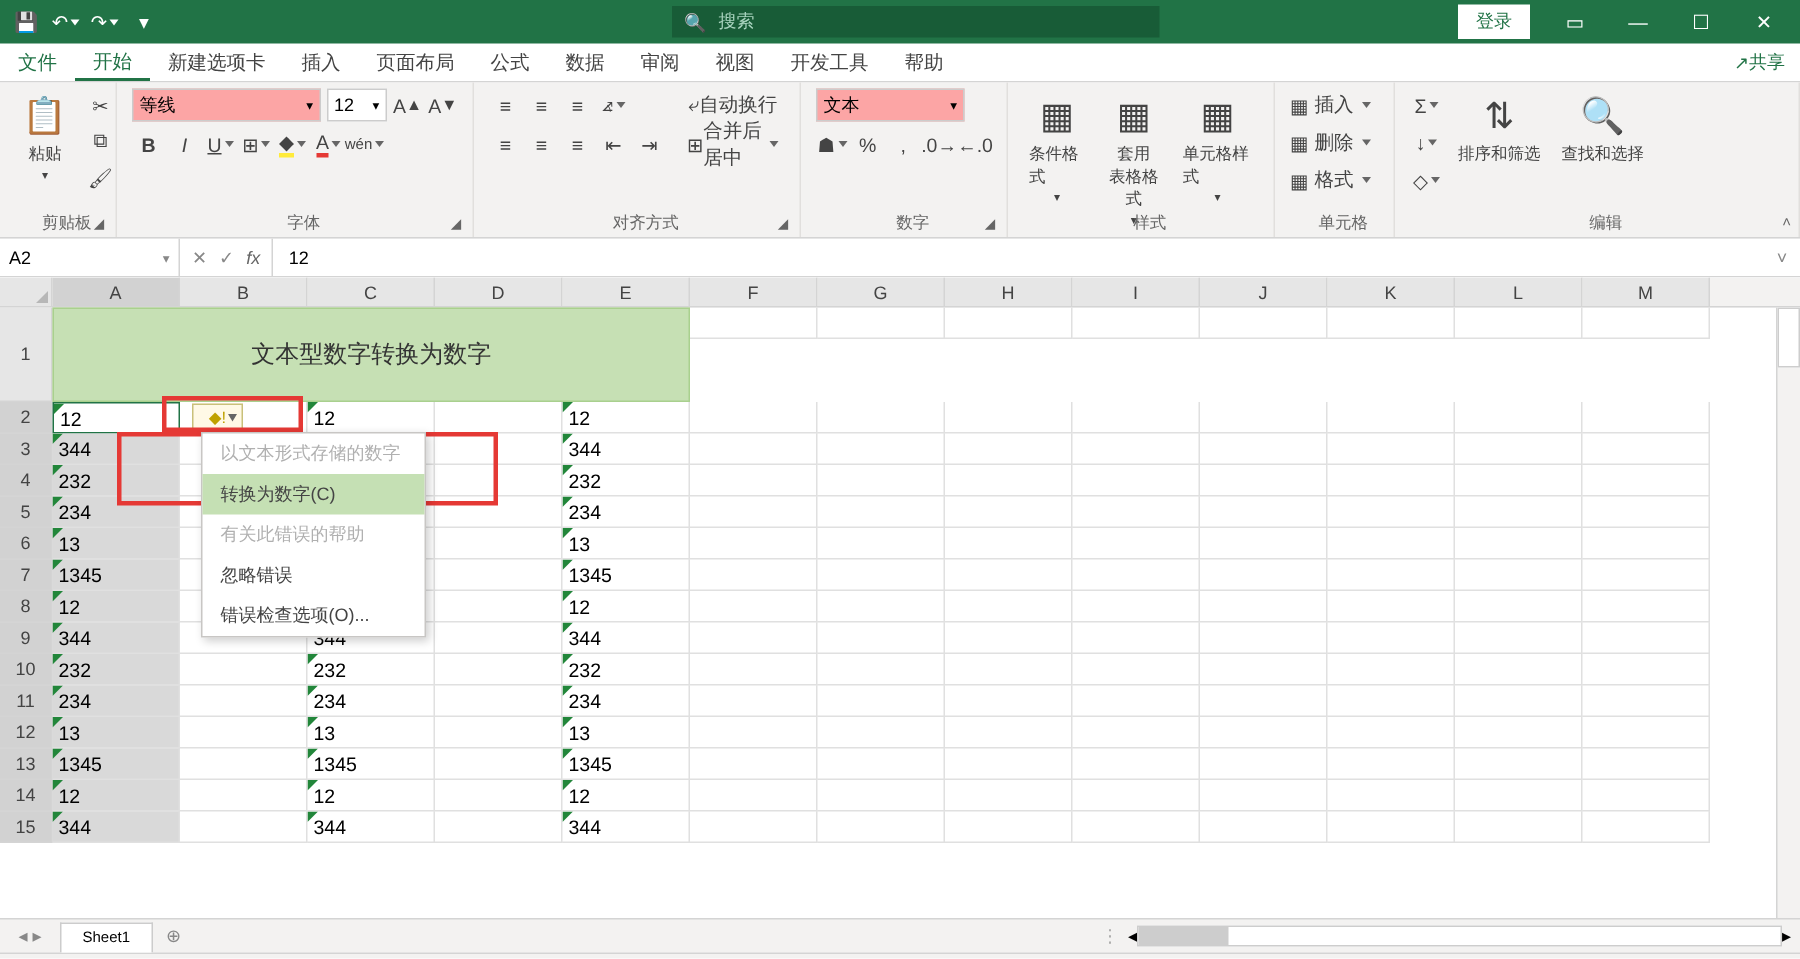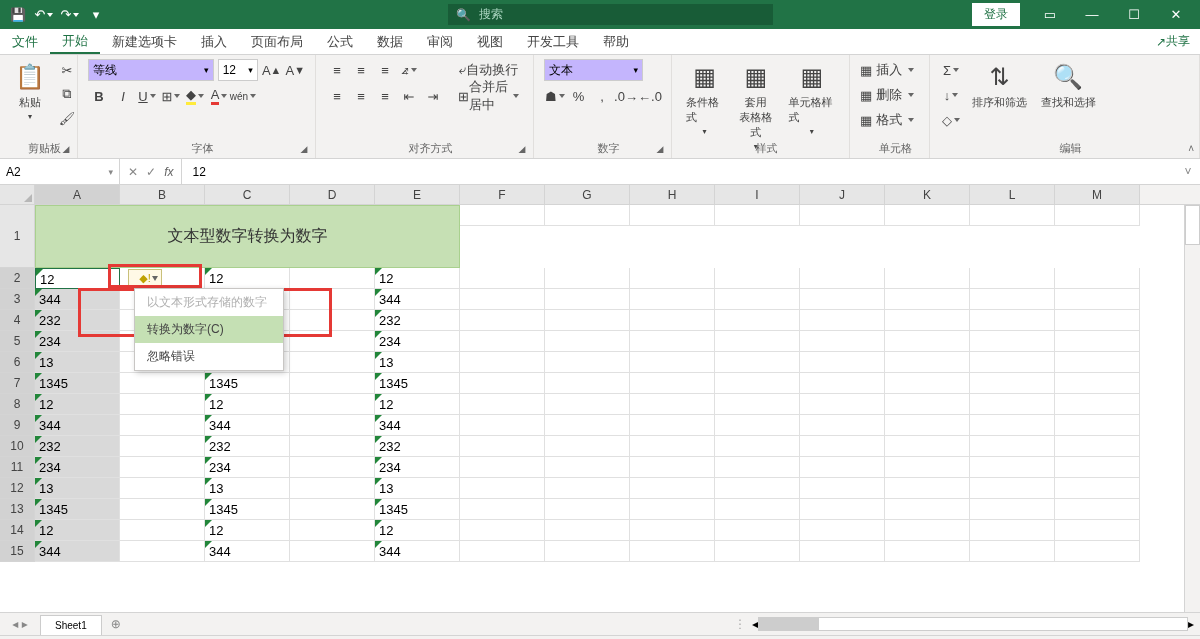--- a/index.html
+++ b/index.html
@@ -28,21 +28,21 @@
   .ribbon { height: 104px; background:#f3f2f1; border-bottom:1px solid #d4d4d4; display:flex; position:relative; }
   .group { border-right:1px solid #e1dfdd; padding:4px 10px 2px 10px; display:flex; flex-direction:column; position:relative; }
   .group-label { text-align:center; font-size:11px; color:#666; position:absolute; bottom:2px; left:12px; right:0; }
   .group-body { flex:1; display:flex; align-items:flex-start; gap:6px; }
   .dialog-launcher { position:absolute; bottom:2px; right:4px; width:14px; height:14px; font-size:9px; color:#666; display:flex; align-items:center; justify-content:center; }
   .big-btn { display:flex; flex-direction:column; align-items:center; justify-content:center; gap:2px; padding:2px 4px; font-size:11px; color:#444; }
   .big-icon { width:32px; height:32px; display:flex; align-items:center; justify-content:center; font-size:24px; }
   .small-btn-col { display:flex; flex-direction:column; gap:2px; }
   .small-btn { width:22px; height:22px; display:flex; align-items:center;justify-content:center; color:#444; font-size:13px; }
   .font-row { display:flex; gap:4px; align-items:center; margin-bottom:4px; }
-  .font-select { width:140px; height:22px; border:1px solid #ccc; background:#c4b5fd; padding:0 4px; display:flex; align-items:center; justify-content:space-between; font-size:12px;}
+  .font-select { width:140px; height:22px; border:1px solid #ccc; background:#fca5a5; padding:0 4px; display:flex; align-items:center; justify-content:space-between; font-size:12px;}
   .size-select { width:44px; height:22px; border:1px solid #ccc; background:#fff; padding:0 4px; display:flex; align-items:center; justify-content:space-between;}
   .mini-btn-row { display:flex; gap:2px; }
   .mini-btn { width:22px; height:22px; display:flex; align-items:center; justify-content:center; font-size:13px; color:#444;}
   .dd::after{content:"";width:0;height:0;border-left:3px solid transparent;border-right:3px solid transparent;border-top:4px solid #666;margin-left:2px;display:inline-block;}
   .ribbon-collapse{position:absolute;right:6px;bottom:4px;font-size:10px;color:#666;}
   
   
   .formula-row { height:26px; border-bottom:1px solid #d4d4d4; display:flex; align-items:stretch; background:#fff;}
   .namebox { width:120px; border-right:1px solid #d4d4d4; display:flex; align-items:center; padding:0 6px; font-size:12px; justify-content:space-between;}
   .fb-btns { display:flex; align-items:center; padding:0 8px; gap:8px; color:#888; border-right:1px solid #d4d4d4;}
@@ -572,21 +572,23 @@
       <div class="err-btn" style="top:64px; left:93px;">
           <span class="warn">◆!</span>
         </div>
 
       <div class="red-box" style="top:59px; left:73px; width:94px; height:24px;"></div>
       <div class="red-box" style="top:83px; left:43px; width:254px; height:49px;"></div>
 
       <div class="ctx-menu" style="top:83px; left:99px;">
         <div class="ctx-item disabled">以文本形式存储的数字</div>
         <div class="ctx-item hover">转换为数字(C)</div>
+        <div class="ctx-item disabled">有关此错误的帮助</div>
         <div class="ctx-item">忽略错误</div>
+        <div class="ctx-item">错误检查选项(O)...</div>
       </div>
     </div>
   </div>
   <div class="vscroll">
       <div class="vscroll-thumb"></div>
     </div>
 </div>
 
 <div class="sheettabs">
   <div class="stab-nav">◂ ▸</div>

